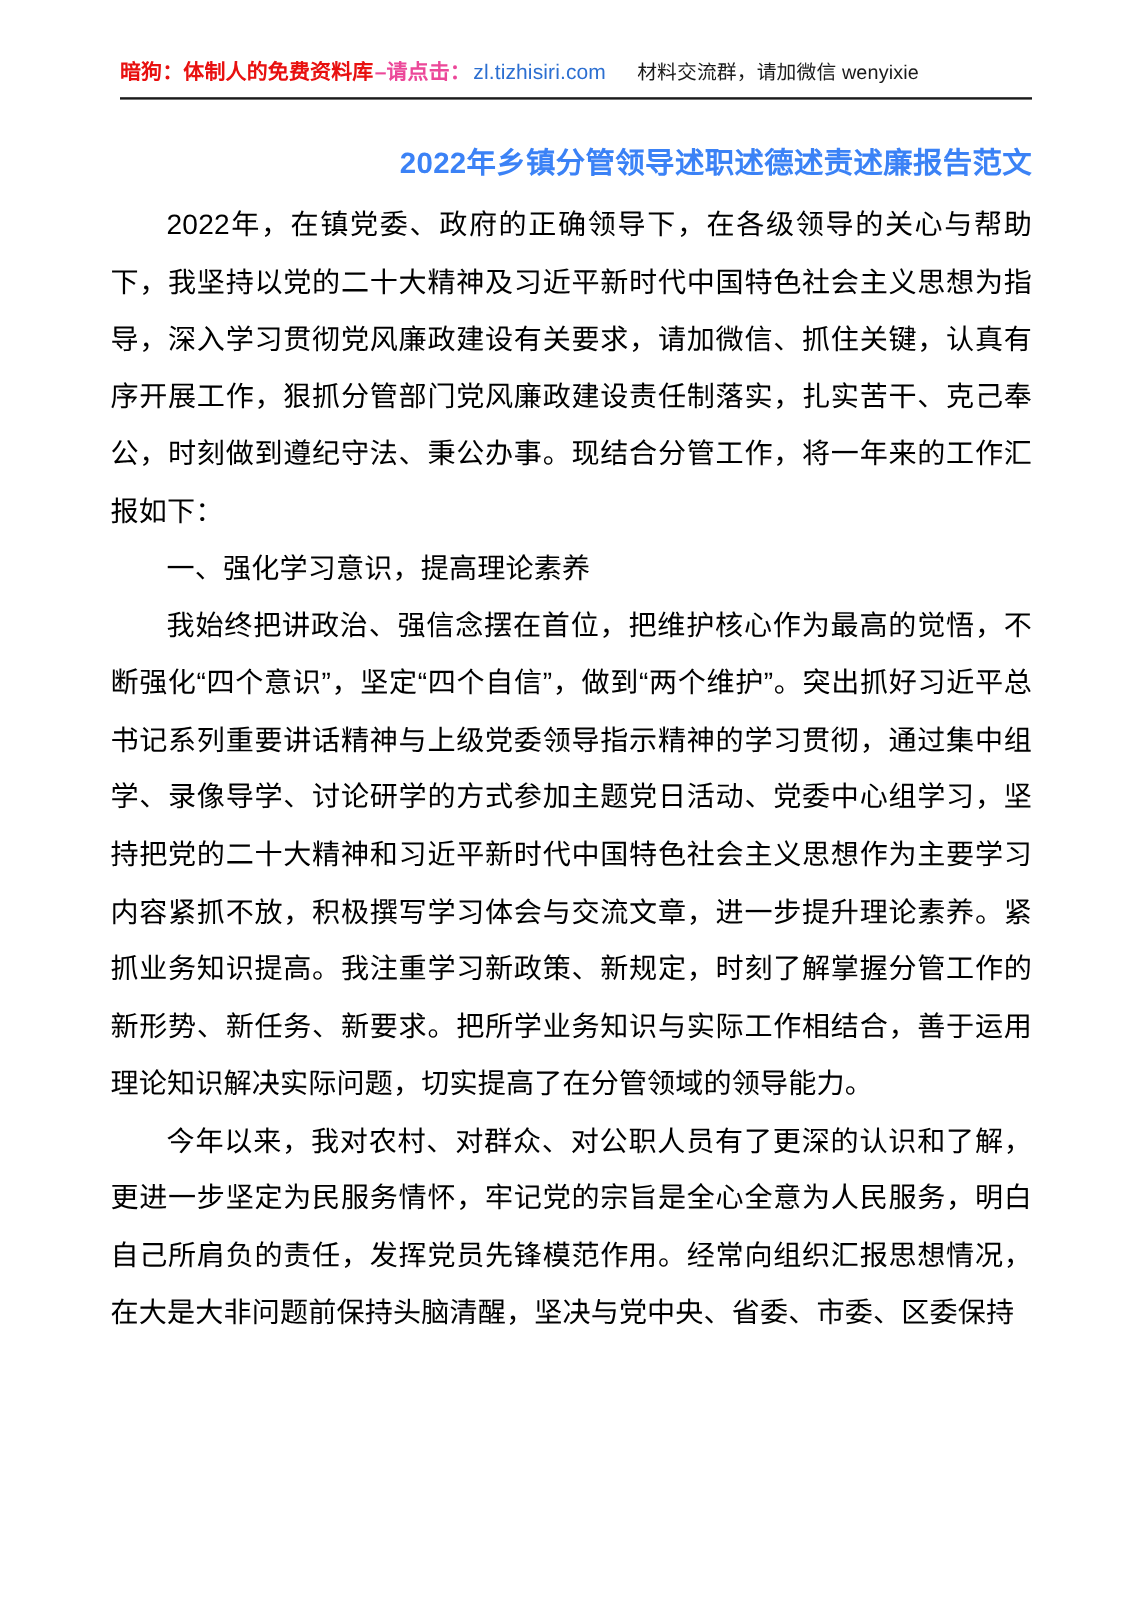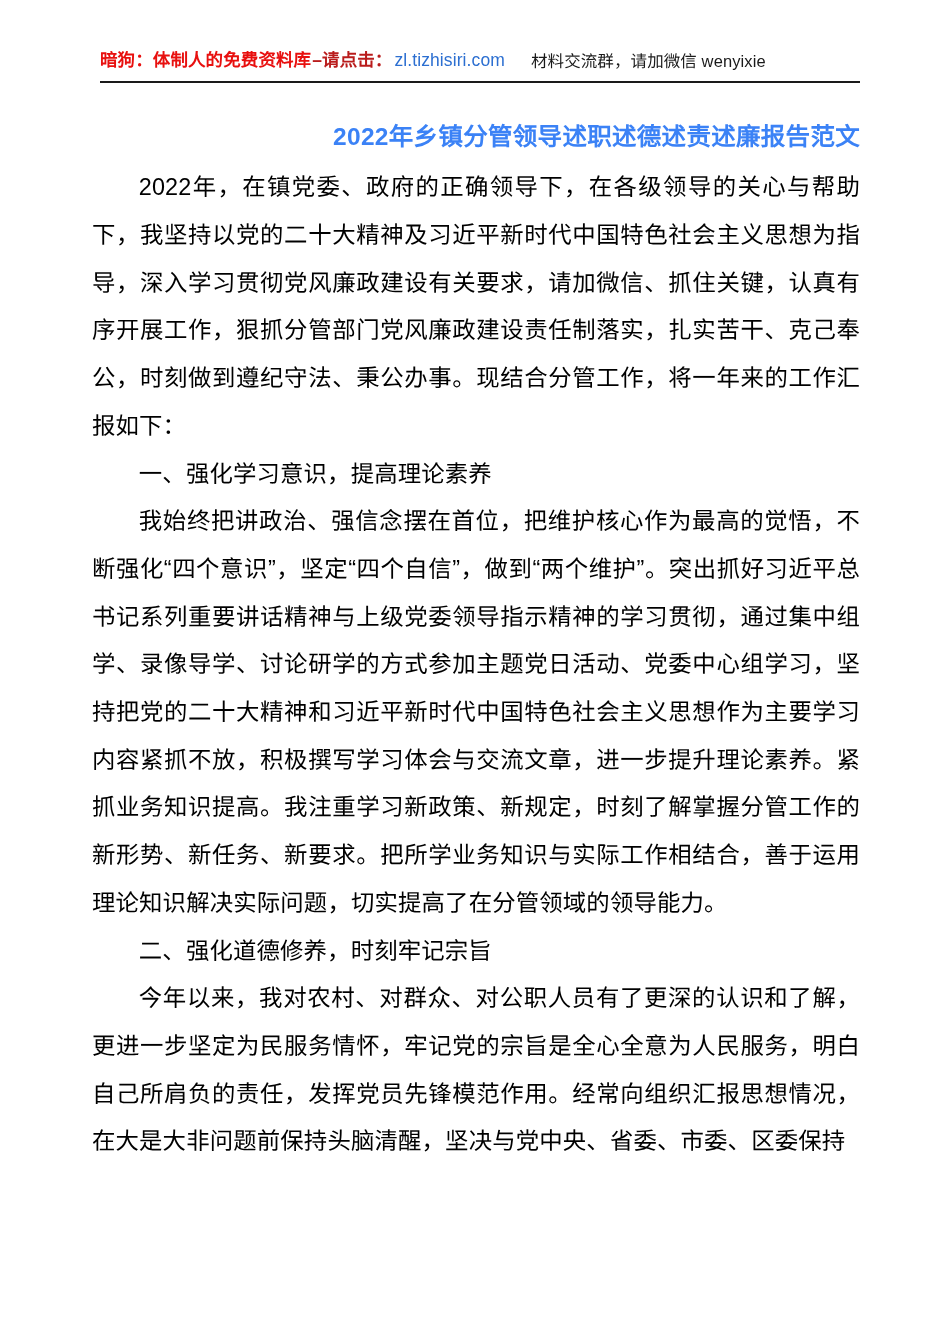--- a/index.html
+++ b/index.html
@@ -34,21 +34,21 @@
     white-space: nowrap;
     font-size: 17.5px;
     line-height: 1;
     letter-spacing: 0.1px;
   }
   .hdr-red {
     color: #e8100f;
     font-weight: 700;
   }
   .hdr-black {
-    color: #b91c1c;
+    color: #ec4899;
     font-weight: 700;
     margin-left: 1px;
   }
   .hdr-link {
     color: #2c6fd1;
     font-weight: 400;
     margin-left: 2px;
     text-decoration: none;
   }
   .hdr-tail {
@@ -119,19 +119,18 @@
   <div class="doc">
 
     <h1 class="doc-title">2022年乡镇分管领导述职述德述责述廉报告范文</h1>
 
     <p class="para">2022年，在镇党委、政府的正确领导下，在各级领导的关心与帮助下，我坚持以党的二十大精神及习近平新时代中国特色社会主义思想为指导，深入学习贯彻党风廉政建设有关要求，请加微信、抓住关键，认真有序开展工作，狠抓分管部门党风廉政建设责任制落实，扎实苦干、克己奉公，时刻做到遵纪守法、秉公办事。现结合分管工作，将一年来的工作汇报如下：</p>
 
     <p class="para heading">一、强化学习意识，提高理论素养</p>
 
     <p class="para">我始终把讲政治、强信念摆在首位，把维护核心作为最高的觉悟，不断强化“四个意识”，坚定“四个自信”，做到“两个维护”。突出抓好习近平总书记系列重要讲话精神与上级党委领导指示精神的学习贯彻，通过集中组学、录像导学、讨论研学的方式参加主题党日活动、党委中心组学习，坚持把党的二十大精神和习近平新时代中国特色社会主义思想作为主要学习内容紧抓不放，积极撰写学习体会与交流文章，进一步提升理论素养。紧抓业务知识提高。我注重学习新政策、新规定，时刻了解掌握分管工作的新形势、新任务、新要求。把所学业务知识与实际工作相结合，善于运用理论知识解决实际问题，切实提高了在分管领域的领导能力。</p>
 
-    <p class="para heading">二、强化道德修养，时刻牢记宗旨</p>
 
     <p class="para last-partial">今年以来，我对农村、对群众、对公职人员有了更深的认识和了解，更进一步坚定为民服务情怀，牢记党的宗旨是全心全意为人民服务，明白自己所肩负的责任，发挥党员先锋模范作用。经常向组织汇报思想情况，在大是大非问题前保持头脑清醒，坚决与党中央、省委、市委、区委保持</p>
 
   </div>
 
 </div>
 
 </body></html>

